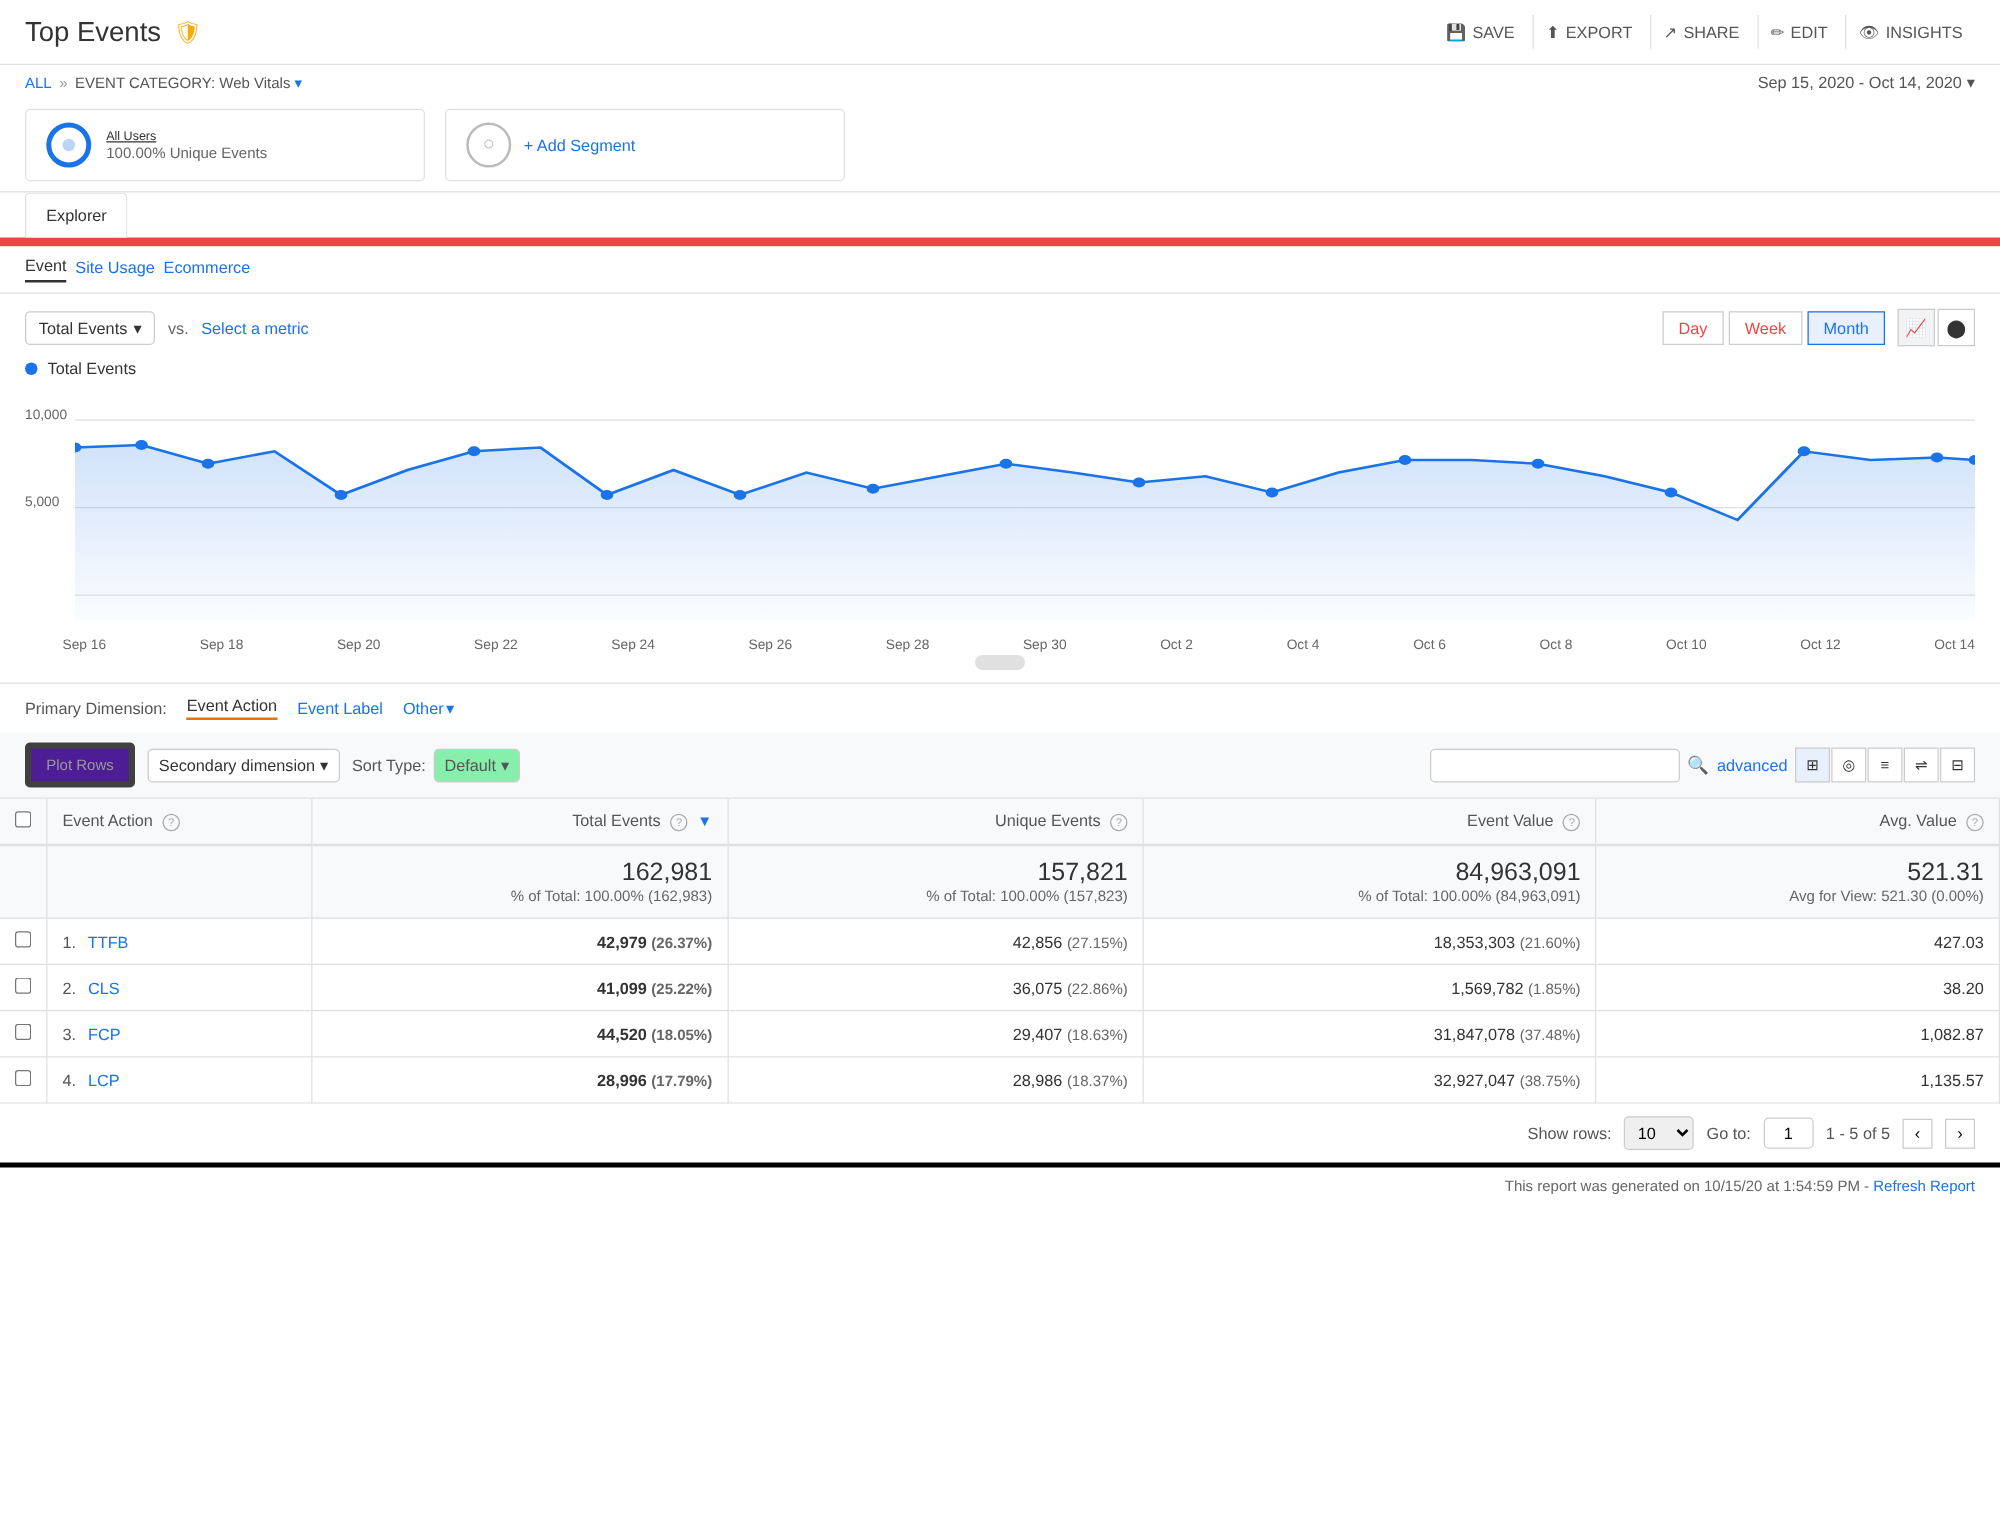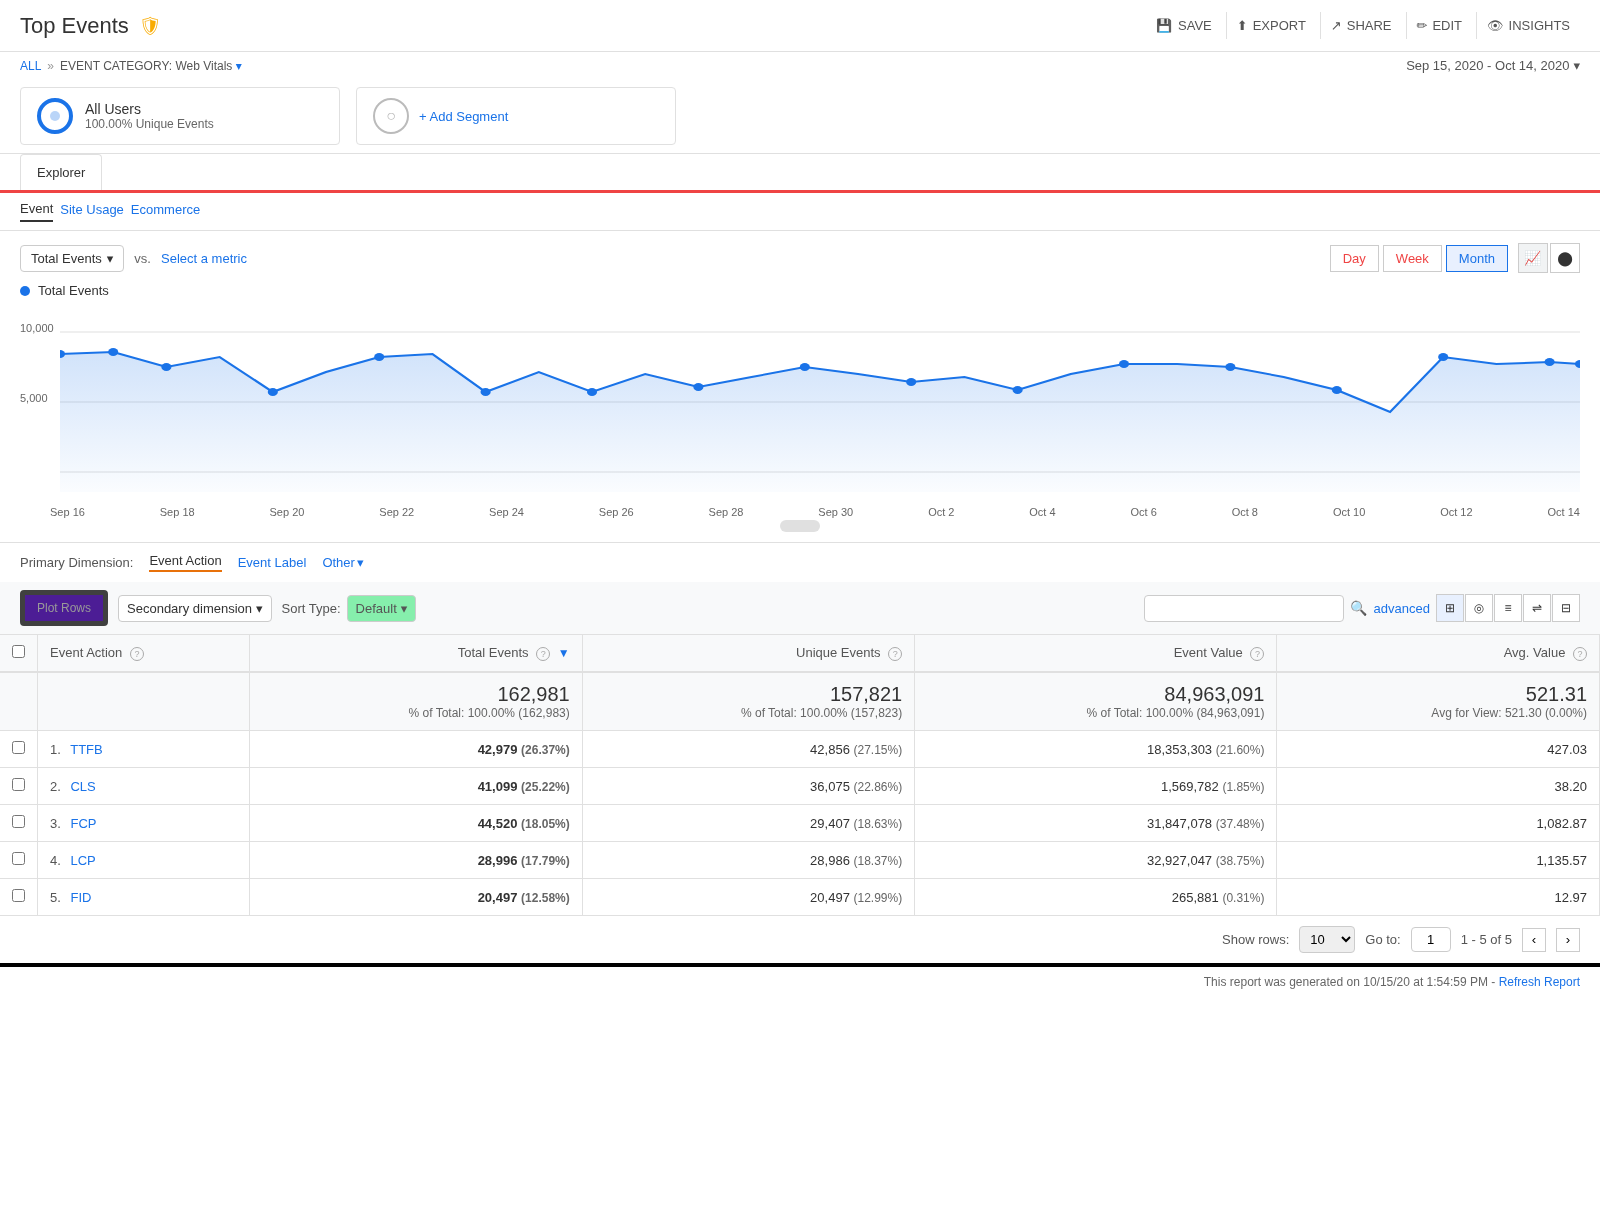--- a/index.html
+++ b/index.html
@@ -17,27 +17,27 @@
     
     .breadcrumb { display: flex; align-items: center; padding: 8px 20px; gap: 6px; font-size: 12px; color: #1a73e8; }
     .breadcrumb span { color: #333; }
     .date-range { color: #555; font-size: 13px; display: flex; align-items: center; gap: 4px; cursor: pointer; }
     
     
     .segment-bar { display: flex; align-items: center; padding: 8px 20px; gap: 16px; border-bottom: 1px solid #e0e0e0; }
     .segment-box { border: 1px solid #e0e0e0; border-radius: 4px; padding: 10px 16px; display: flex; align-items: center; gap: 12px; min-width: 320px; }
     .segment-circle { width: 36px; height: 36px; border-radius: 50%; border: 4px solid #1a73e8; background: transparent; position: relative; }
     .segment-circle::after { content: ''; position: absolute; top: 50%; left: 50%; transform: translate(-50%, -50%); width: 10px; height: 10px; background: #1a73e8; border-radius: 50%; opacity: 0.3; }
-    .segment-info h3 { font-size: 14px; font-weight: 500; color: #333; }
+    .segment-info h3 { font-size: 10px; font-weight: 500; color: #333; text-decoration: underline; }
     .segment-info p { font-size: 12px; color: #666; }
     .add-segment { border: 1px solid #e0e0e0; border-radius: 4px; padding: 10px 16px; display: flex; align-items: center; gap: 10px; min-width: 320px; color: #1a73e8; cursor: pointer; }
     .add-segment-circle { width: 36px; height: 36px; border-radius: 50%; border: 2px solid #bbb; display: flex; align-items: center; justify-content: center; color: #bbb; font-size: 16px; }
     
     
-    .explorer-tab-bar { padding: 0 20px; border-bottom: 3px solid #ef4444; }
+    .explorer-tab-bar { padding: 0 20px; border-bottom: 7px solid #ef4444; }
     .explorer-tab { display: inline-block; padding: 10px 16px; font-size: 13px; font-weight: 500; border: 1px solid #e0e0e0; border-bottom: none; border-radius: 4px 4px 0 0; background: #fff; cursor: pointer; }
     
     
     .sub-tab-bar { display: flex; align-items: center; padding: 8px 20px; gap: 7px; border-bottom: 1px solid #e0e0e0; }
     .sub-tab { font-size: 13px; color: #555; cursor: pointer; padding-bottom: 4px; }
     .sub-tab.active { color: #333; border-bottom: 2px solid #333; font-weight: 500; }
     .sub-tab.link { color: #1a73e8; }
     
     
     .chart-controls { display: flex; align-items: center; justify-content: space-between; padding: 12px 20px 0; }
@@ -438,40 +438,20 @@
         <td class="num">
           <span>28,986</span>
           <span class="pct">(18.37%)</span>
         </td>
         <td class="num">
           <span>32,927,047</span>
           <span class="pct">(38.75%)</span>
         </td>
         <td class="num">1,135.57</td>
       </tr>
-      <tr>
-        <td><input type="checkbox" style=""></td>
-        <td>
-          <span style="color:#555; margin-right:6px;">5.</span>
-          <span class="link" style="color:#1a73e8; cursor:pointer;">FID</span>
-        </td>
-        <td class="num bold">
-          <span>20,497</span>
-          <span class="pct">(12.58%)</span>
-        </td>
-        <td class="num">
-          <span>20,497</span>
-          <span class="pct">(12.99%)</span>
-        </td>
-        <td class="num">
-          <span>265,881</span>
-          <span class="pct">(0.31%)</span>
-        </td>
-        <td class="num">12.97</td>
-      </tr>
     </tbody>
   </table>
 </div>
 
 <div class="table-footer">
   <span class="show-rows-label">Show rows:</span>
   <select class="rows-select">
     <option>10</option>
     <option>25</option>
     <option>50</option>

